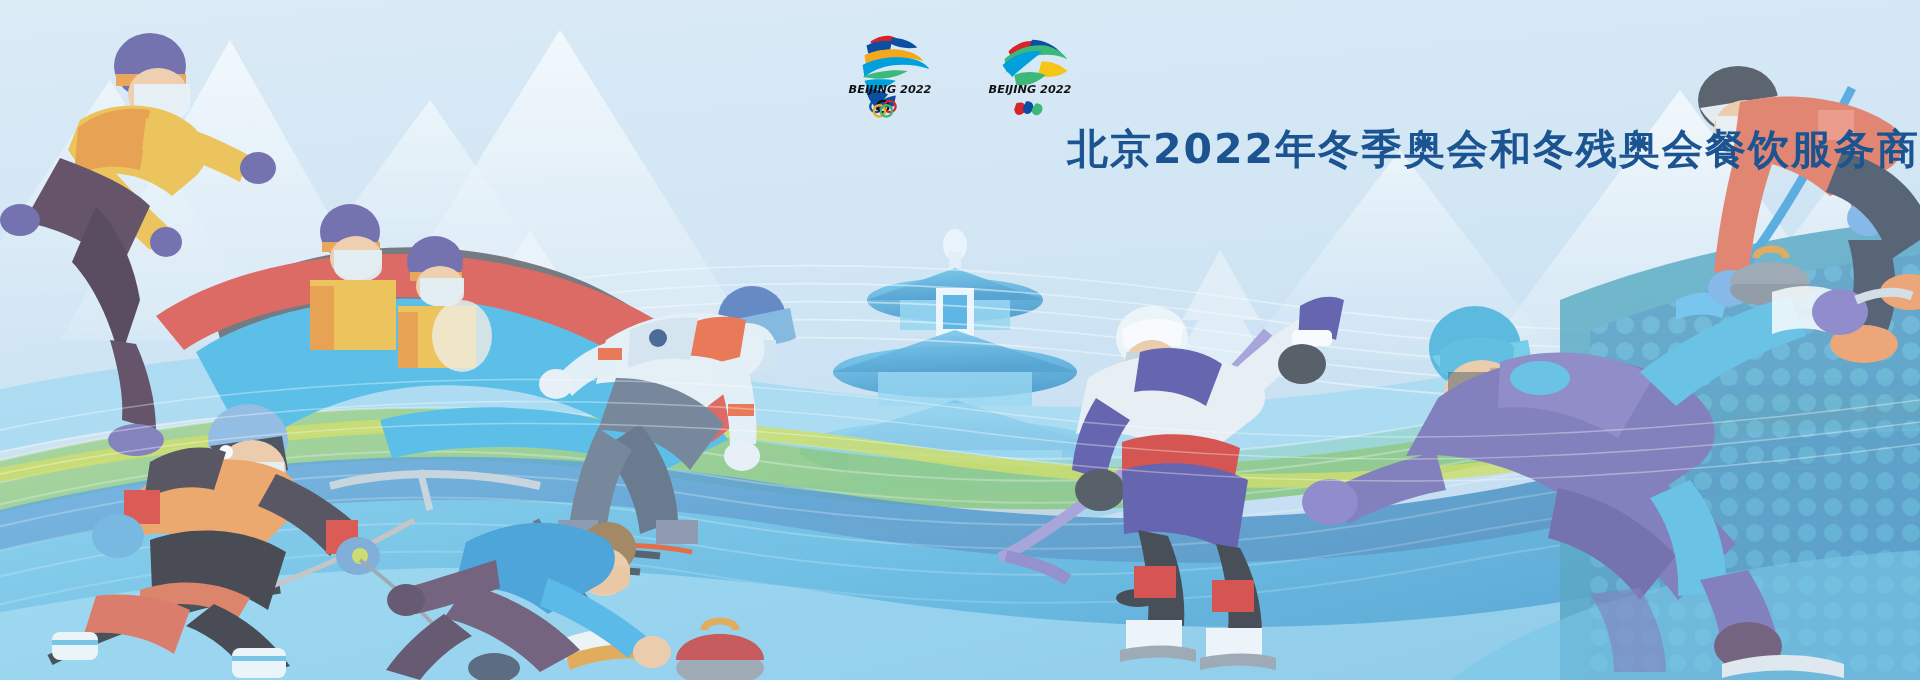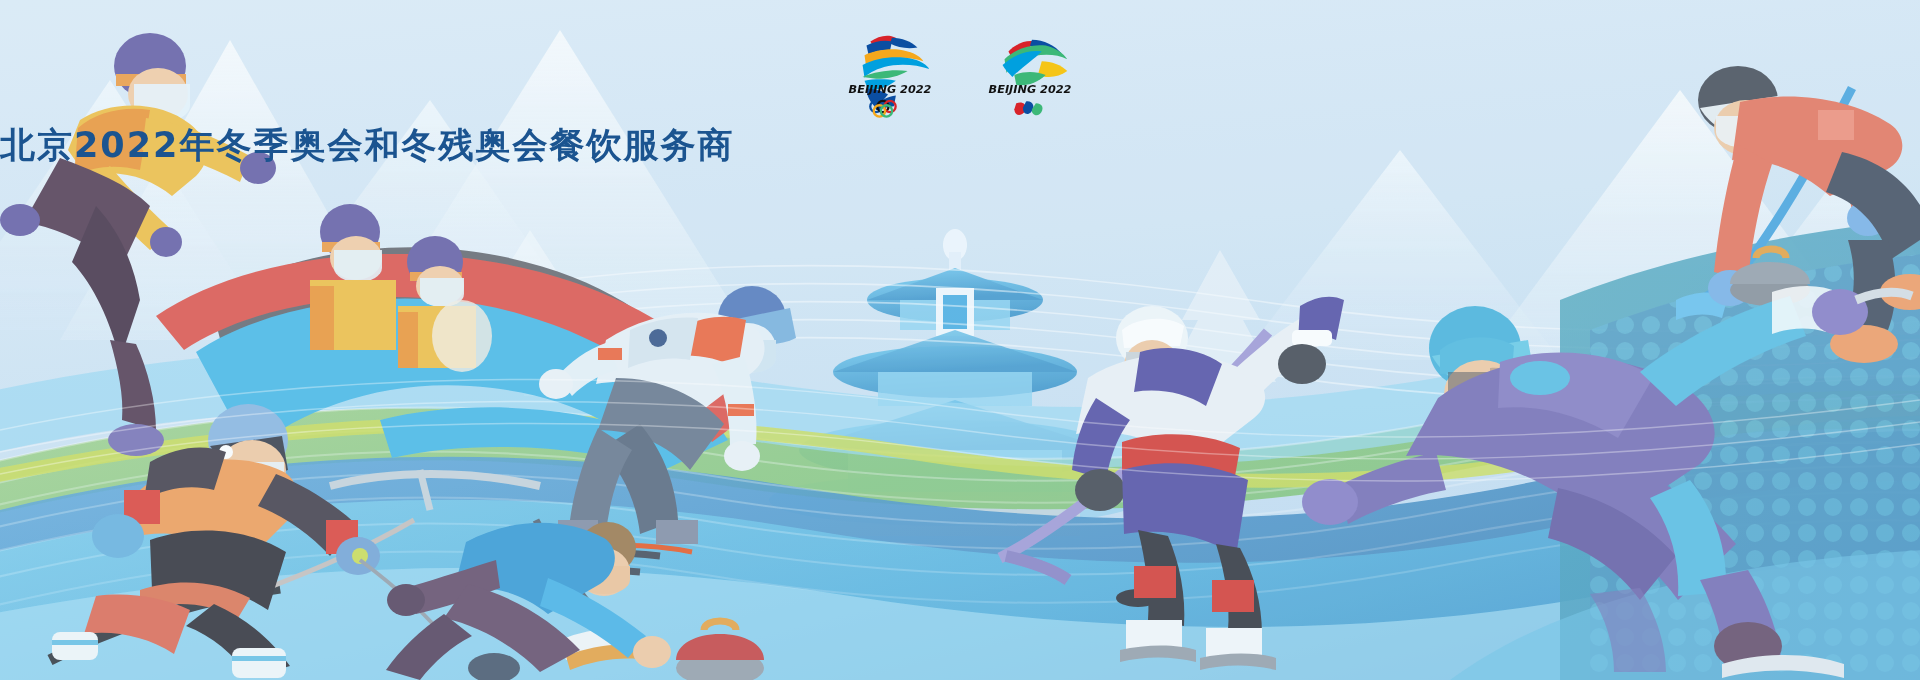--- a/index.html
+++ b/index.html
@@ -24,25 +24,25 @@
   #emblems{
     position:absolute; left:0; top:22px; width:1920px;
     display:flex; justify-content:center; align-items:flex-start; gap:42px;
     z-index:61;
   }
   .emblem{ width:98px; }
   .emblem svg{ display:block; }
 
   #main-title{
     position:absolute; left:0; top:124px; width:1920px;
-    font-size:35px;
+    font-size:41px;
     font-weight:bold;
     letter-spacing:2px;
     color:#1b5490;
-    text-align:left;
+    text-align:right;
     line-height:1.25;
     font-family:"DejaVu Sans","Liberation Sans",sans-serif;
     z-index:62;
     white-space:nowrap;
   }
 </style>
 </head>
 <body>
 
 <div id="banner">

